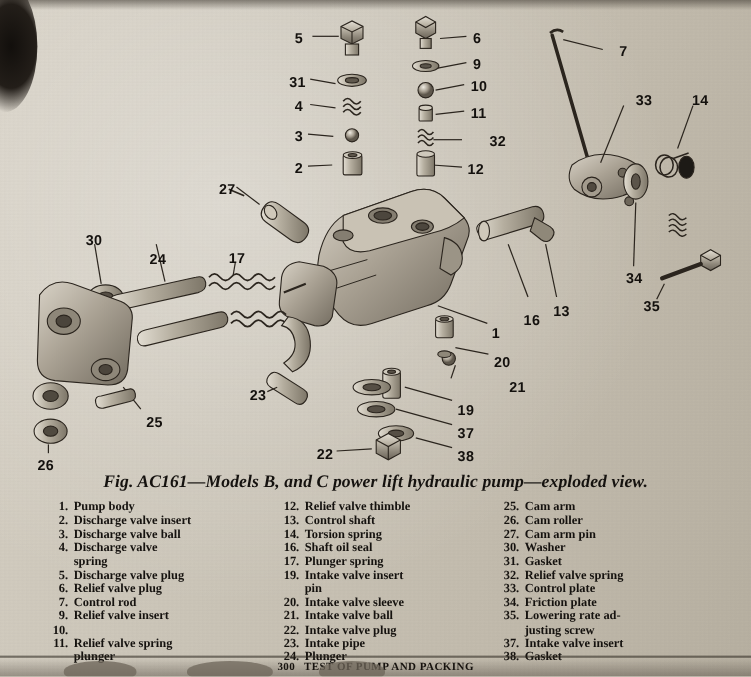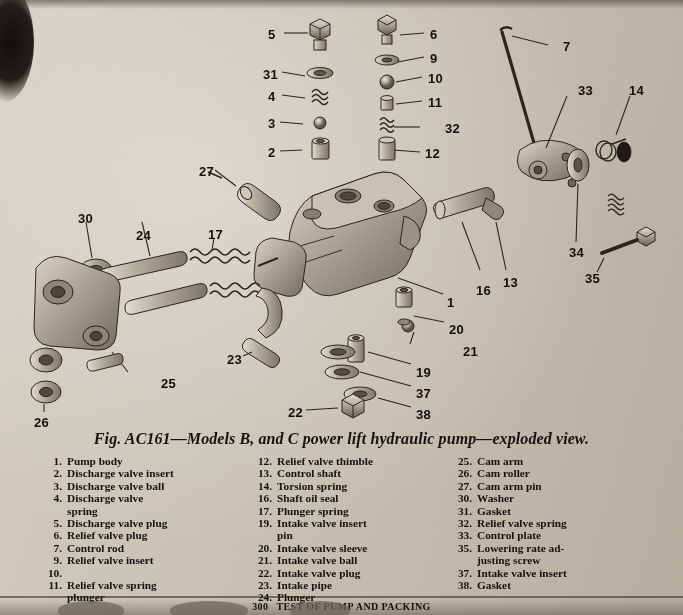--- a/index.html
+++ b/index.html
@@ -432,21 +432,21 @@
       <div class="callout-num" style="left: 208px; top: 228px;">17</div>
       <div class="callout-num" style="left: 569px; top: 246px;">34</div>
       <div class="callout-num" style="left: 585px; top: 272px;">35</div>
       <div class="callout-num" style="left: 476px; top: 262px; margin-top: 22px;">16</div>
       <div class="callout-num" style="left: 503px; top: 276px;">13</div>
       <div class="callout-num" style="left: 447px; top: 296px;">1</div>
       <div class="callout-num" style="left: 449px; top: 323px;">20</div>
       <div class="callout-num" style="left: 415px; top: 345px; margin-left: 48px;">21</div>
       <div class="callout-num" style="left: 416px; top: 366px;">19</div>
       <div class="callout-num" style="left: 416px; top: 387px;">37</div>
-      <div class="callout-num" style="left: 133px; top: 377px; margin-left: 28px;">25</div>
+      <div class="callout-num" style="left: 133px; top: 377px;">25</div>
       <div class="callout-num" style="left: 227px; top: 353px;">23</div>
       <div class="callout-num" style="left: 288px; top: 406px;">22</div>
       <div class="callout-num" style="left: 416px; top: 408px;">38</div>
       <div class="callout-num" style="left: 34px; top: 416px;">26</div>
     </div>
 
   <div id="caption">Fig. AC161—Models B, and C power lift hydraulic pump—exploded view.</div>
 
   <div id="legend">
     <div class="legend-col c1">
@@ -562,20 +562,24 @@
         </div>
         <div class="legend-item">
           <span class="legend-num">32.</span>
           <span class="legend-text">Relief valve spring</span>
         </div>
         <div class="legend-item">
           <span class="legend-num">33.</span>
           <span class="legend-text">Control plate</span>
         </div>
         <div class="legend-item">
+          <span class="legend-num">34.</span>
+          <span class="legend-text">Friction plate</span>
+        </div>
+        <div class="legend-item">
           <span class="legend-num">35.</span>
           <span class="legend-text">Lowering rate ad-</span>
         </div>
         <div class="legend-cont">justing screw</div>
         <div class="legend-item">
           <span class="legend-num">37.</span>
           <span class="legend-text">Intake valve insert</span>
         </div>
         <div class="legend-item">
           <span class="legend-num">38.</span>

